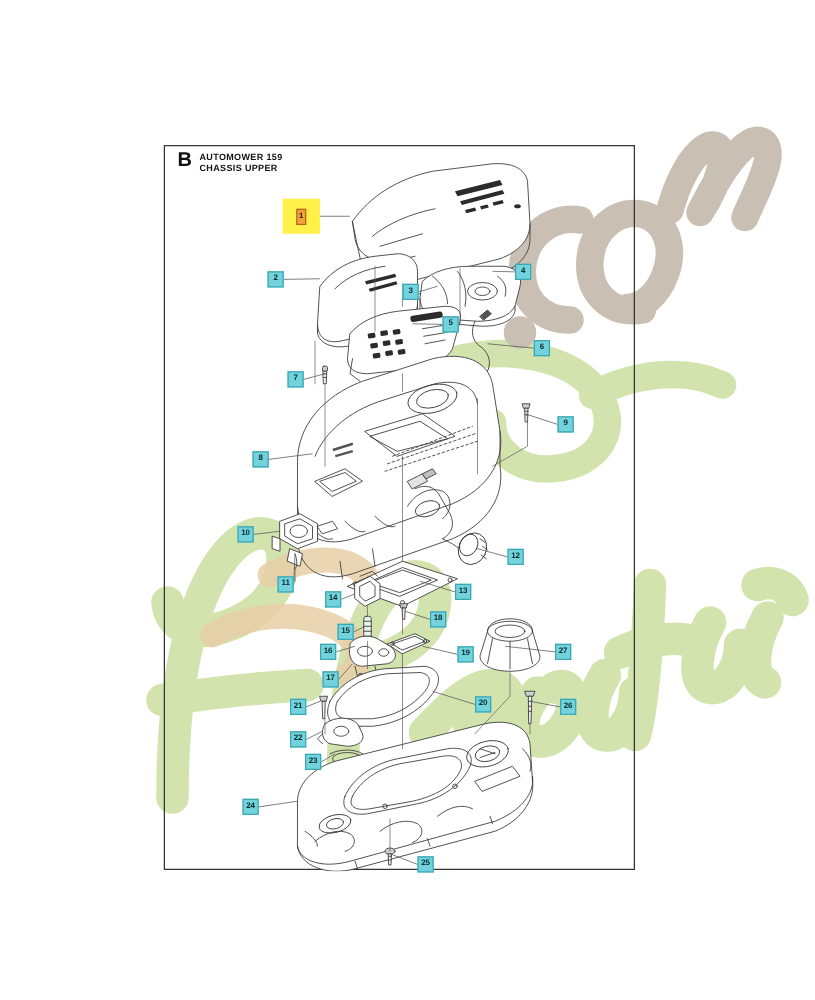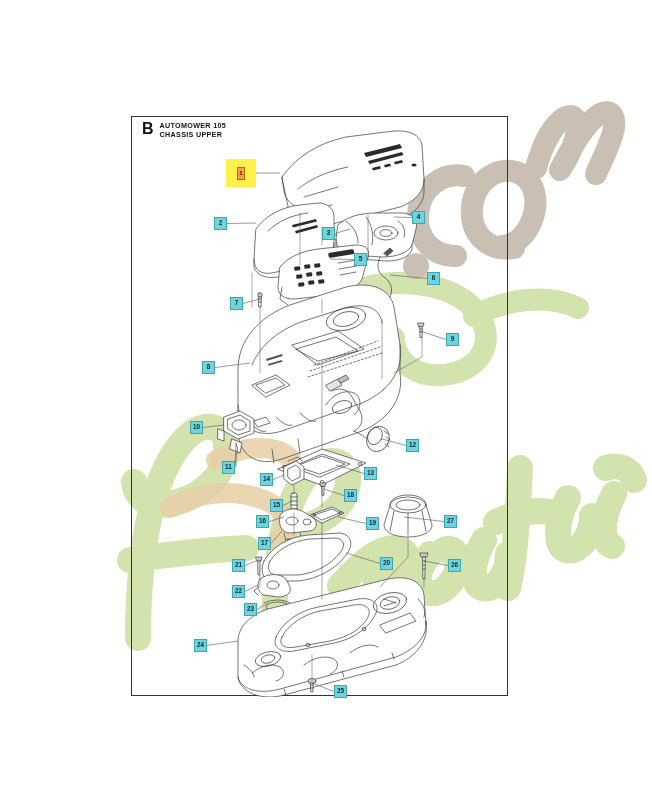--- a/index.html
+++ b/index.html
@@ -111,21 +111,21 @@
       <path d="M176 108 C 182 86, 192 66, 204 58 C 214 52, 220 60, 216 76 C 212 92, 204 104, 200 110 C 212 86, 226 62, 240 54 C 252 48, 258 58, 252 76 C 246 94, 238 108, 236 114"></path>
     </g>
     <circle cx="56" cy="206" r="13" fill="#c9bfb2"></circle>
   </svg>
 
   <div class="frame">
 
     <div class="titleblock">
       <div class="tb-letter">B</div>
       <div class="tb-lines">
-        <div class="tb-line">AUTOMOWER 105</div>
+        <div class="tb-line">AUTOMOWER 159</div>
         <div class="tb-line">CHASSIS UPPER</div>
       </div>
     </div>
 
     <svg class="drawing" viewBox="0 0 377 580">
       <g fill="none" stroke="#3a3a3a" stroke-width="0.7" stroke-linejoin="round" stroke-linecap="round">
 
         <g>
           <path d="M150 60 C 164 40, 186 26, 214 20 L 262 14 C 278 13, 288 18, 290 28 L 292 62 C 292 74, 284 84, 268 90 L 196 108 C 178 112, 164 108, 158 98 Z" fill="#fff"></path>
           <path d="M150 60 L 152 74 C 154 86, 166 94, 182 92 L 200 88"></path>

